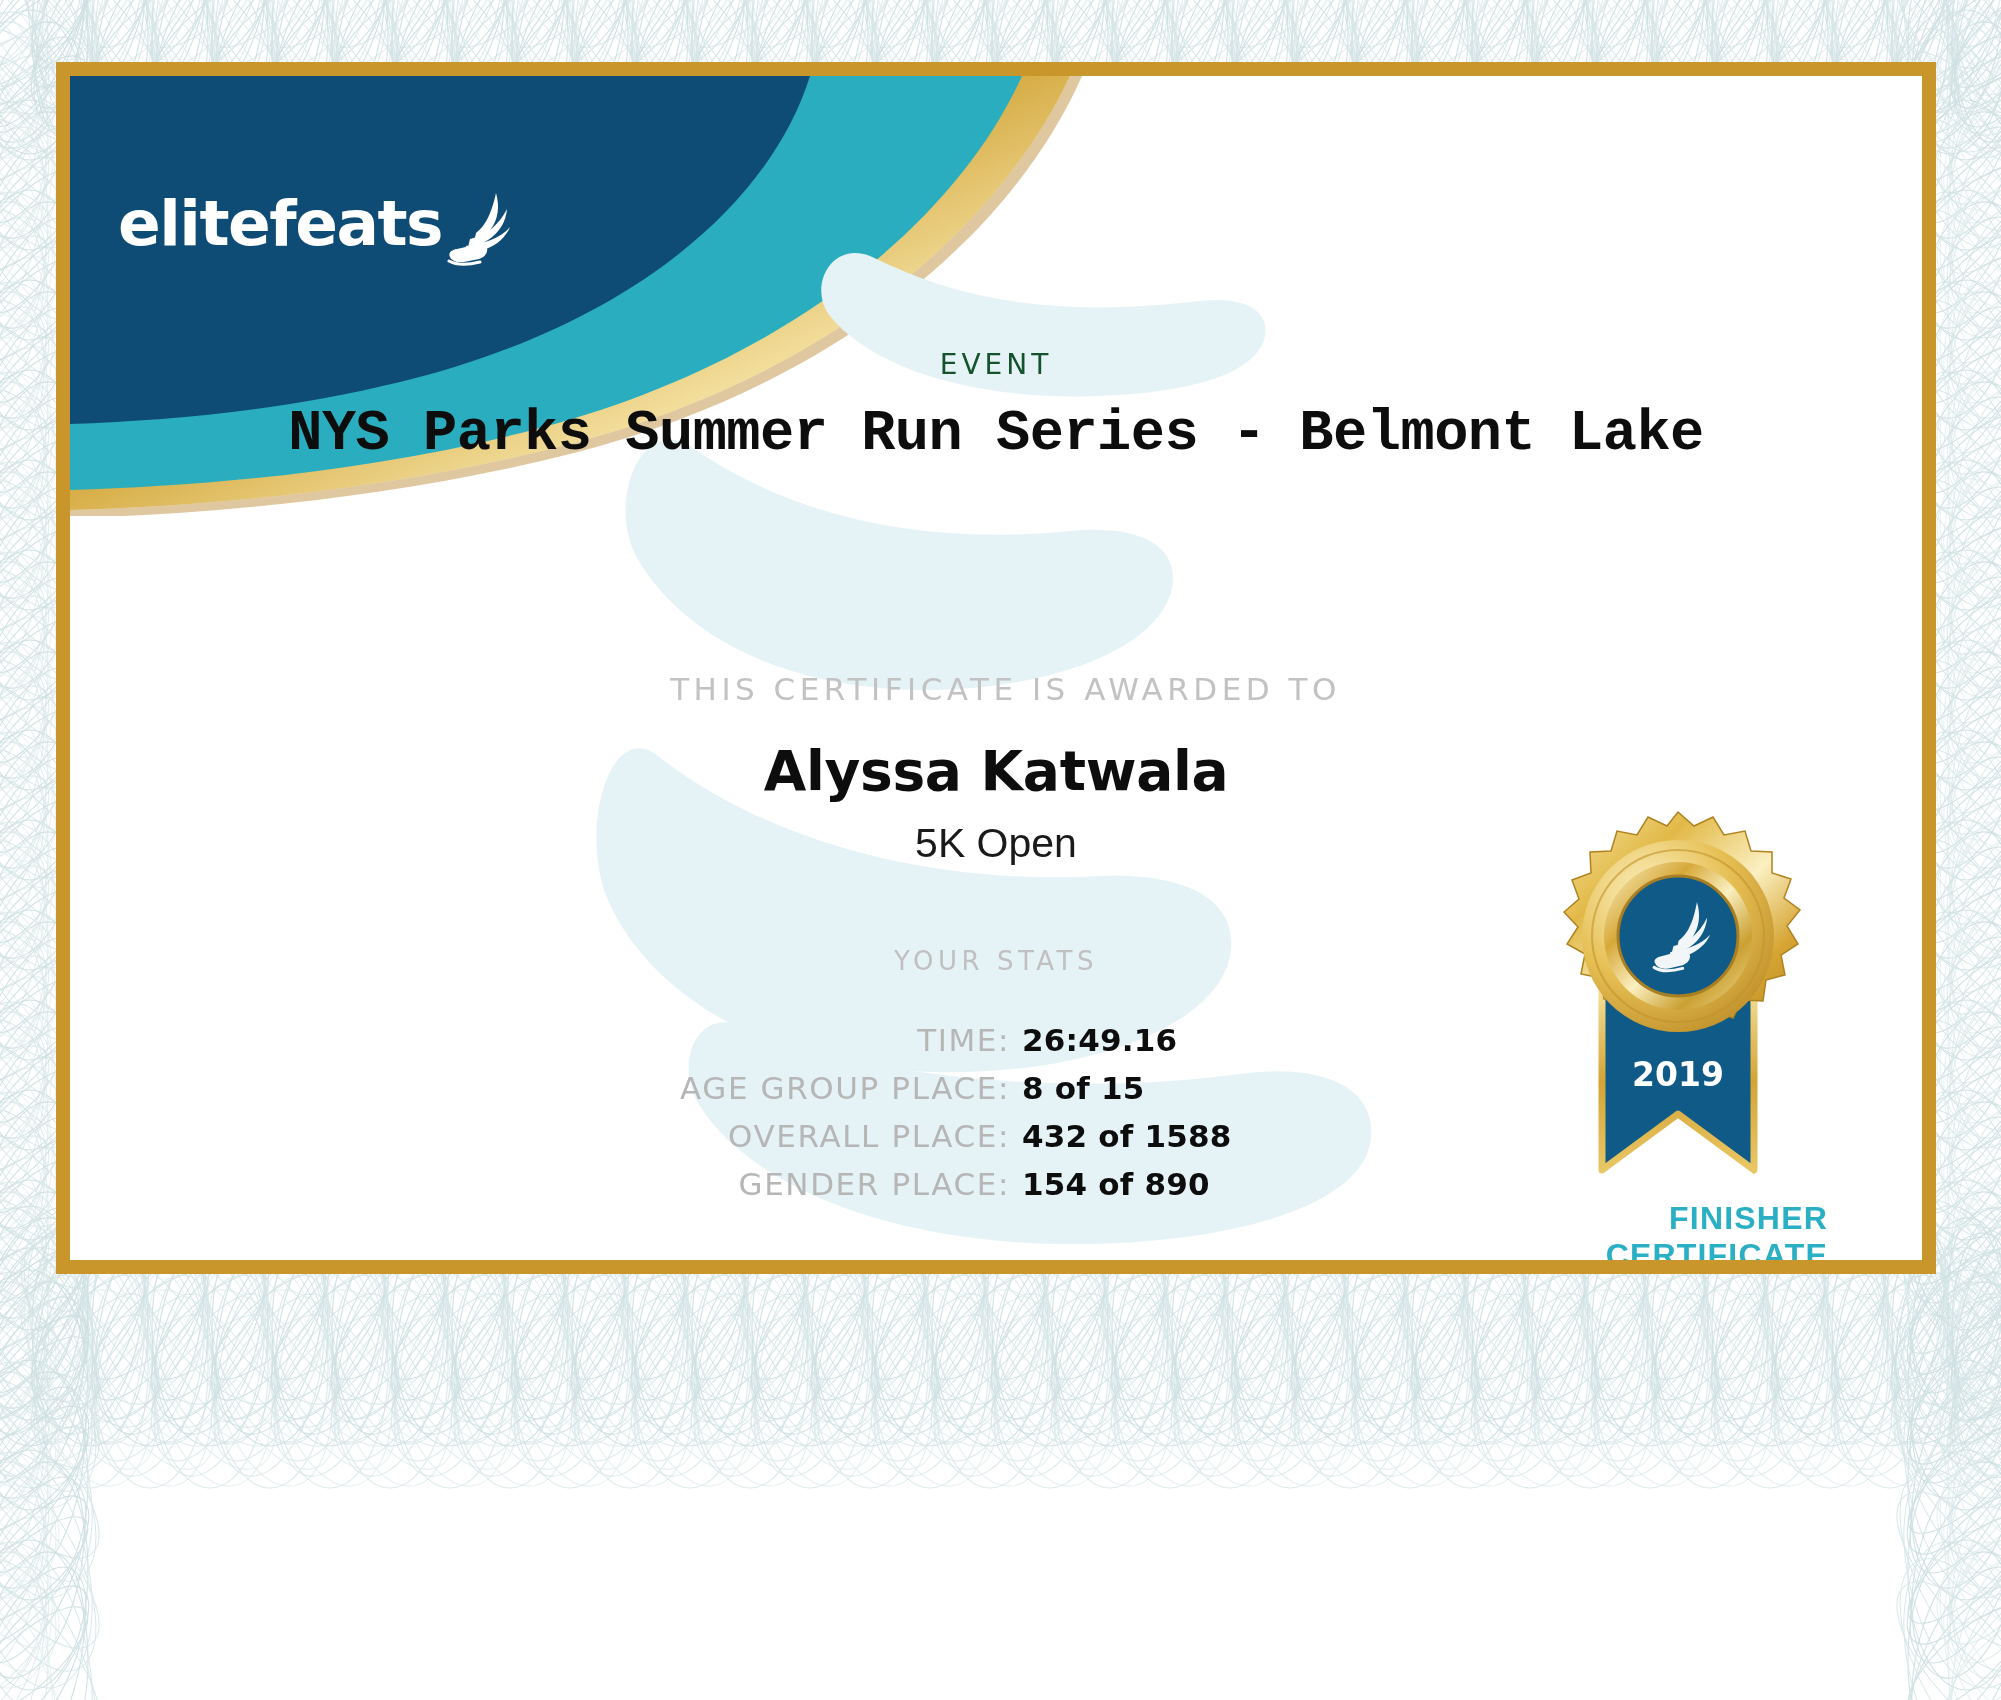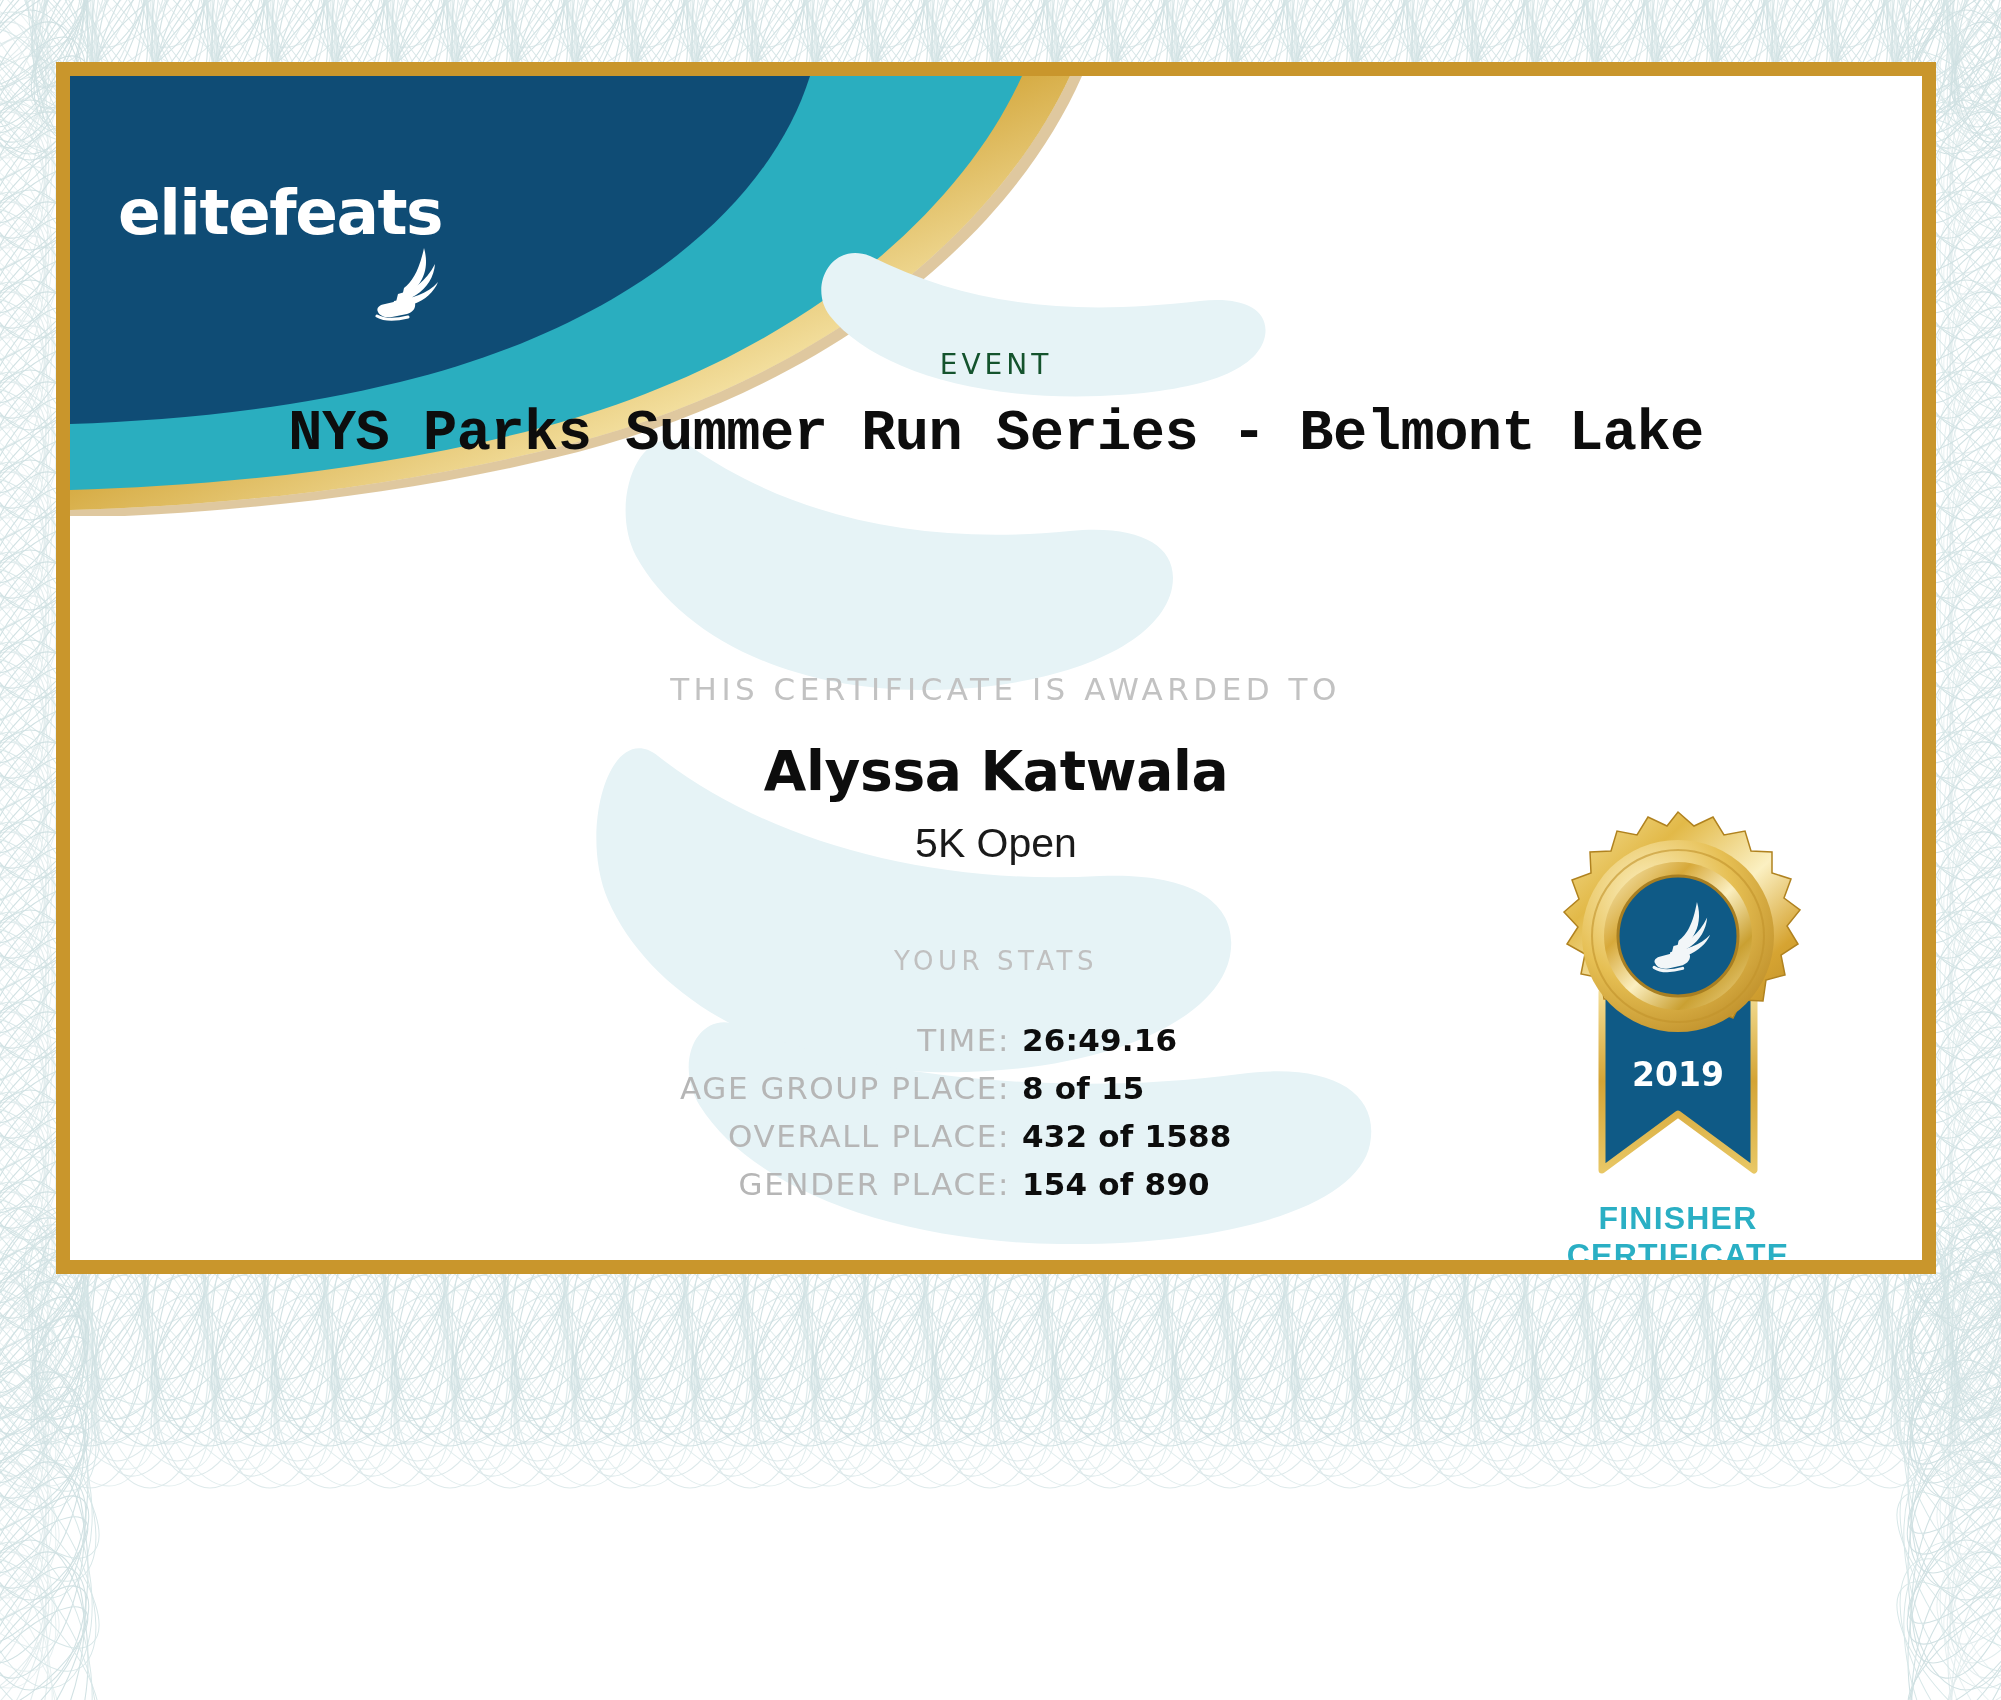--- a/index.html
+++ b/index.html
@@ -58,25 +58,24 @@
     height: 440px;
     z-index: 2;
     overflow: hidden;
     pointer-events: none;
   }
 
   
   .logo {
     position: absolute;
     left: 48px;
-    top: 105px;
+    top: 113px;
     z-index: 6;
     display: flex;
-    align-items: flex-end;
-    flex-direction: column;
+    align-items: center;
   }
   .logo-word {
     font-family: "DejaVu Sans", sans-serif;
     font-size: 63px;
     font-weight: 700;
     color: #ffffff;
     letter-spacing: -1.5px;
     line-height: 1;
   }
   .logo-wing {
@@ -195,21 +194,21 @@
     white-space: nowrap;
   }
 
   
   .badge {
     position: absolute;
     right: 94px;
     top: 720px;
     width: 300px;
     z-index: 9;
-    text-align: center;
+    text-align: right;
   }
   .badge-svg-wrap {
     width: 300px;
     height: 400px;
   }
   .badge-caption {
     margin-top: 4px;
     font-family: "Liberation Sans", sans-serif;
     font-size: 32px;
     font-weight: 700;

